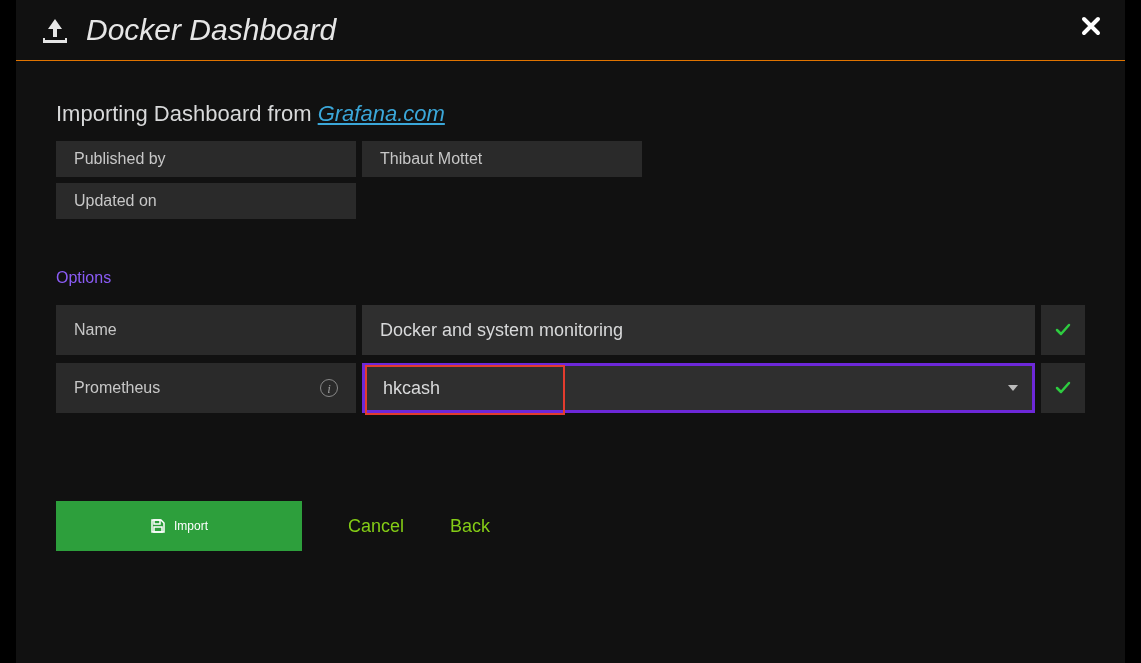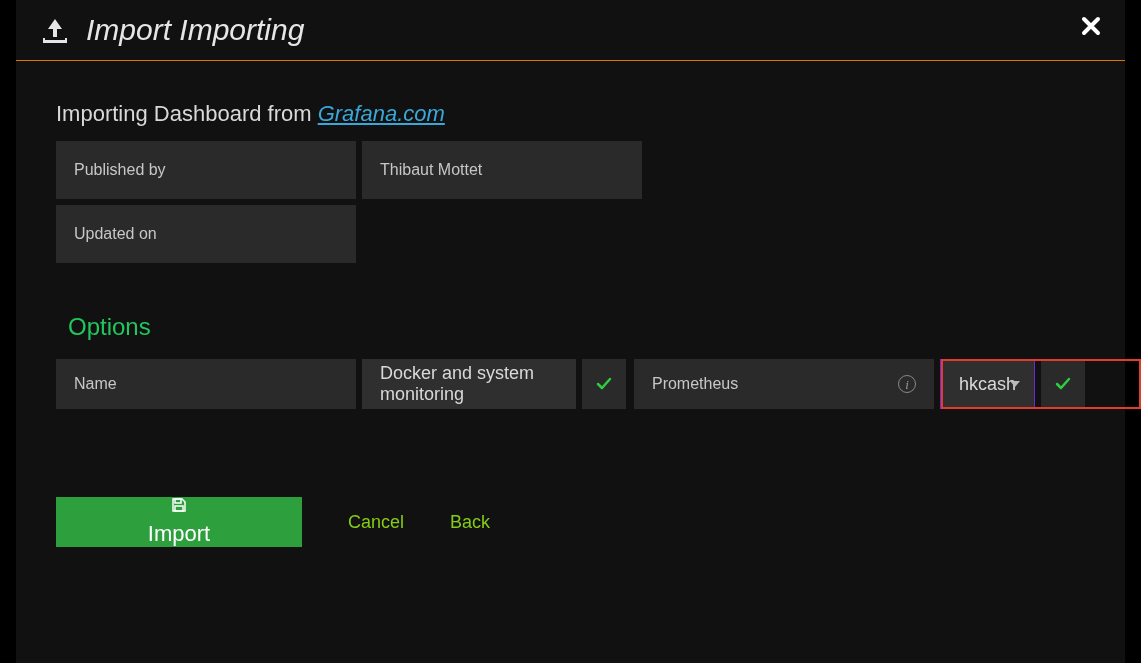--- a/index.html
+++ b/index.html
@@ -66,38 +66,38 @@
   }
   .section-heading a {
     color: #3ba7d9;
     text-decoration: underline;
     font-style: italic;
   }
   .info-rows { display:flex; flex-direction:column; gap:6px; margin-bottom: 50px; }
   .info-row { display:flex; gap:6px; }
   .info-cell {
     background: #2a2a2a;
-    height: 58px;
+    height: 36px;
     display:flex;
     align-items:center;
     padding: 0 18px;
     font-size: 16px;
     color: #c7c7c7;
     box-sizing:border-box;
   }
   .info-label { width: 300px; }
   .info-value { width: 280px; }
 
   .options-heading {
-    font-size: 24px;
+    font-size: 16px;
     font-weight: 400;
-    margin: 0 0 18px 12px;
-    color: #22c55e;
-  }
-  .form-rows { display:flex; flex-direction:row; gap:8px; }
+    margin: 0 0 18px 0;
+    color: #8b5cf6;
+  }
+  .form-rows { display:flex; flex-direction:column; gap:8px; }
   .form-row { display:flex; gap:6px; align-items:stretch; }
   .form-label {
     width: 300px;
     background: #2a2a2a;
     height: 50px;
     display:flex;
     align-items:center;
     padding: 0 18px;
     font-size: 16px;
     color: #c7c7c7;
@@ -121,21 +121,21 @@
     height: 50px;
     display:flex;
     align-items:center;
     padding: 0 18px;
     font-size: 18px;
     color: #d8d9da;
     box-sizing:border-box;
     position:relative;
   }
   .form-field.select {
-    border: 1px solid #6d28d9;
+    border: 3px solid #6d28d9;
   }
   .redbox {
     position:absolute;
     left: 0; top: -1px;
     width: 200px;
     height: 50px;
     border: 2px solid #e23c2e;
     pointer-events:none;
     box-sizing:border-box;
   }
@@ -167,24 +167,23 @@
   }
   .btn-import {
     background: #2d9f3c;
     color: #fff;
     height: 50px;
     width: 246px;
     display:flex;
     align-items:center;
     justify-content:center;
     gap: 8px;
-    font-size: 22px;
+    font-size: 12px;
     cursor:pointer;
     user-select:none;
-    flex-direction:column;
   }
   .btn-import svg { display:block; }
   .link-btn {
     color: #84cc16;
     font-size: 18px;
     cursor:pointer;
   }
 </style>
 </head>
 <body>
@@ -193,21 +192,21 @@
 
   <div class="modal-header">
     <span class="upload-icon">
       <svg width="30" height="28" viewBox="0 0 30 28">
         <path d="M15 2 L22 12 L17 12 L17 20 L13 20 L13 12 L8 12 Z" fill="#e6e6e6"></path>
         <rect x="5" y="23" width="20" height="3" fill="#e6e6e6"></rect>
         <rect x="3" y="21" width="2" height="5" fill="#e6e6e6"></rect>
         <rect x="25" y="21" width="2" height="5" fill="#e6e6e6"></rect>
       </svg>
     </span>
-    <span class="modal-title">Import Importing</span>
+    <span class="modal-title">Docker Dashboard</span>
     <span class="close-btn">
       <svg width="20" height="20" viewBox="0 0 20 20">
         <path d="M3 3 L17 17 M17 3 L3 17" stroke="#fff" stroke-width="4" stroke-linecap="round"></path>
       </svg>
     </span>
   </div>
 
   <div class="modal-body">
 
     <div class="section-heading">

